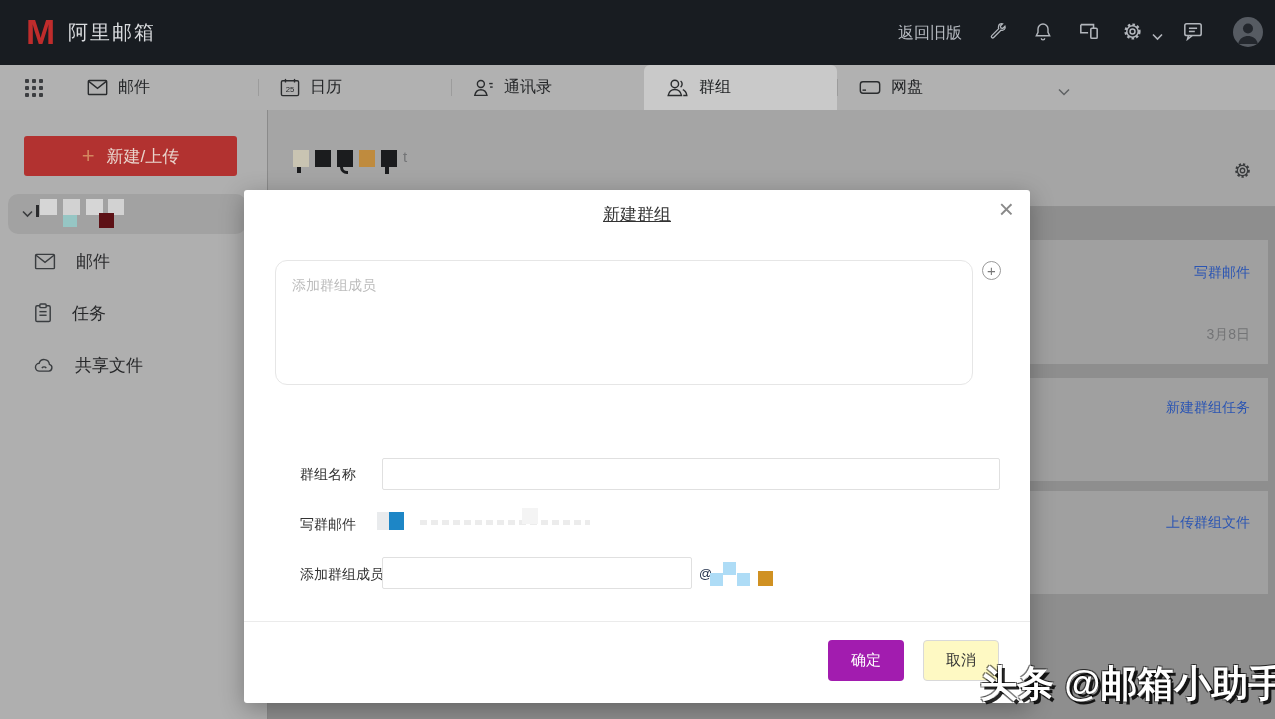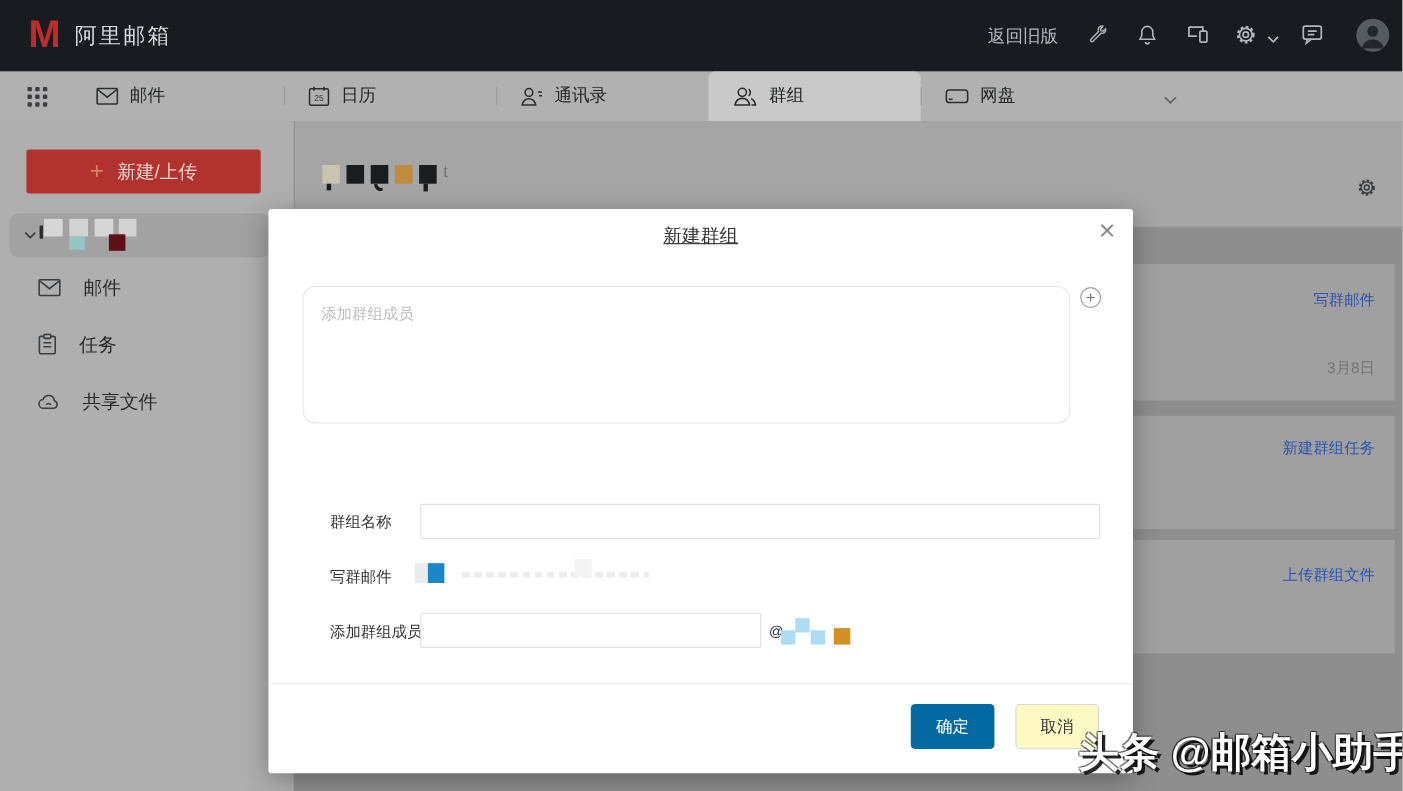--- a/index.html
+++ b/index.html
@@ -54,21 +54,21 @@
   .modal-title { position:absolute; left:0; top:13px; width:100%; text-align:center; font-size:17px; color:#333;text-decoration:underline; }
   .modal-close { position:absolute; right:16px; top:6px; font-size:26px; color:#8a8a8a; line-height:26px; cursor:pointer; font-weight:300; }
   .members { position:absolute; left:31px; top:70px; width:698px; height:125px; border:1px solid #e6e6e6; border-radius:12px; resize:none; outline:none; font-size:14px; color:#333; padding:16px; font-family:inherit; }
   .members::placeholder { color:#bcbcbc; }
   .plus-circle { position:absolute; left:738px; top:71px; width:19px; height:19px; border:1px solid #999; border-radius:50%; color:#777; font-size:15px; line-height:17px; text-align:center; cursor:pointer; }
   .frow-label { position:absolute; left:32px; font-size:14px; color:#333;margin-left:24px; }
   .txt-input { position:absolute; left:138px; height:32px; border:1px solid #e0e0e0; border-radius:2px; outline:none; font-size:14px; color:#333; padding:0 10px; }
   .at-sign { position:absolute; left:455px; top:376px; font-size:13px; color:#1d2b47; }
   .modal-footer-line { position:absolute; left:0; top:431px; width:786px; height:1px; background:#ebebeb; }
   .btn { position:absolute; top:450px; width:76px; height:41px; border-radius:4px; font-size:15px; border:none; cursor:pointer; font-family:inherit; }
-  .btn-ok { left:584px; background:#0369a1; color:#fff; }
+  .btn-ok { left:584px; background:#a21caf; color:#fff; }
   .btn-cancel { left:679px; background:#fef9c3; color:#333; border:1px solid #d9d9d9; }
 
   
   .watermark { position:absolute; left:980px; top:659px; z-index:30; font-size:37px; font-weight:900; color:#ffffff; white-space:nowrap; letter-spacing:0px;
     text-shadow:3px 3px 0 rgba(0,0,0,.85), -1px -1px 0 rgba(0,0,0,.5), 1px -1px 0 rgba(0,0,0,.5), -1px 1px 0 rgba(0,0,0,.5); }
 </style>
 </head>
 <body>
 
 <div class="screen">

